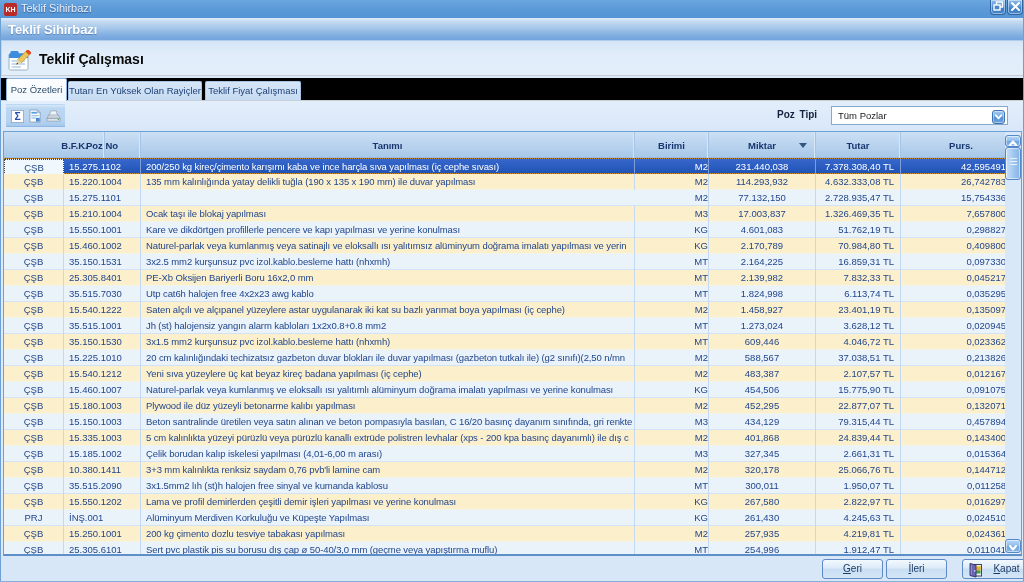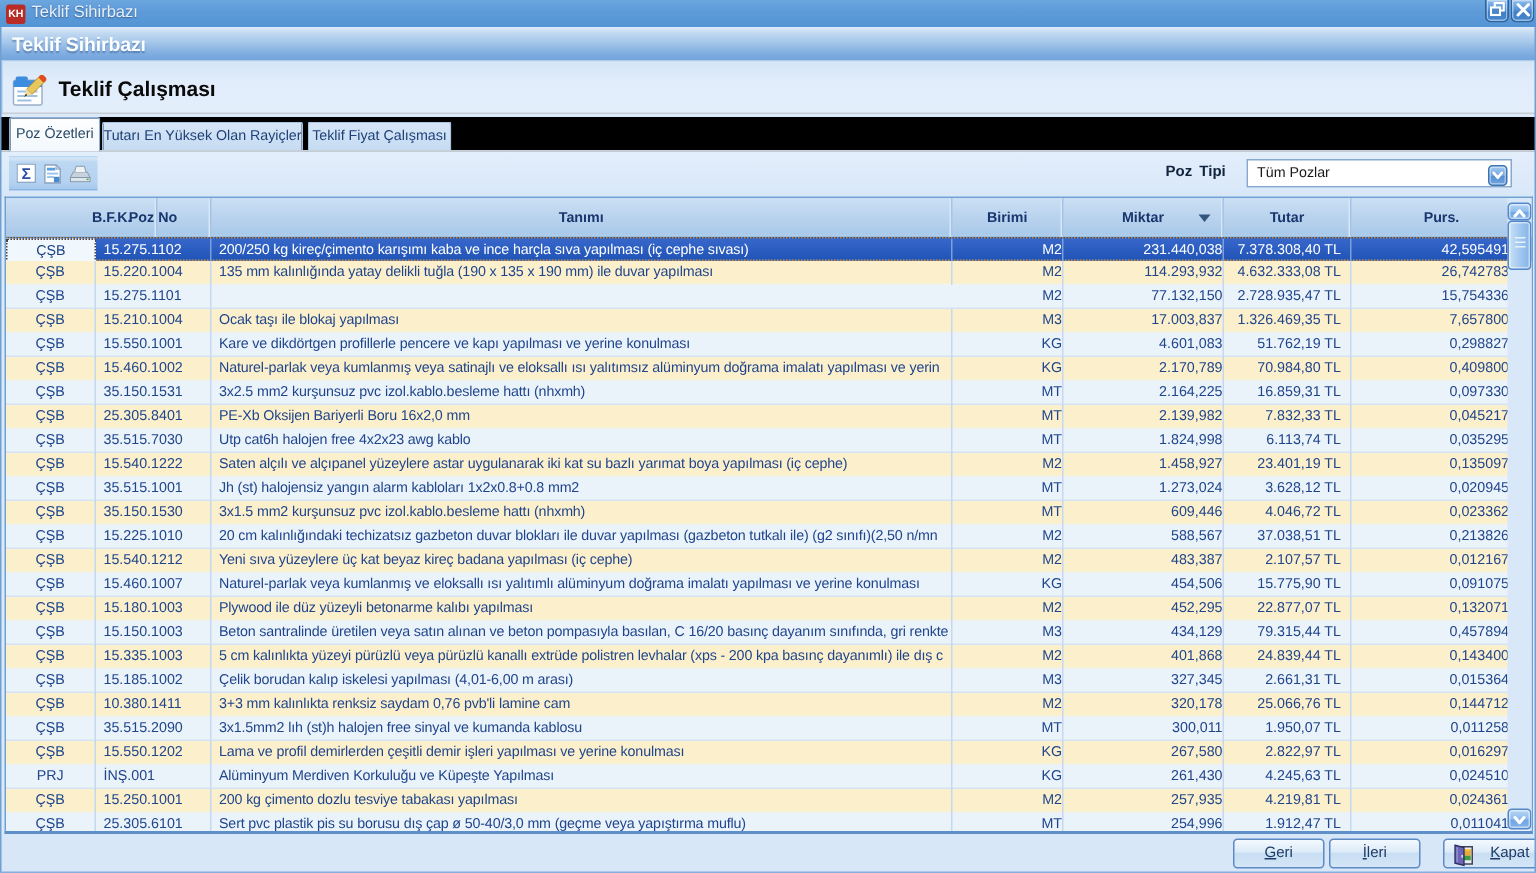--- a/index.html
+++ b/index.html
@@ -73,21 +73,21 @@
 .gbody { position:absolute; left:0; top:26px; width:1017px; height:396px; }
 .row { position:relative; width:1017px; height:16px; }
 .row.odd { background:#EAF2FA; box-shadow:inset 0 -1px 0 #D3E3F4; }
 .row.even { background:#FBEFCC; box-shadow:inset 0 -1px 0 #F2F3E9; }
 .row .c { position:absolute; top:0; height:16px; font-size:9.5px; color:#1F458C;
   line-height:15px; overflow:hidden; white-space:nowrap; border-right:1px solid #C4D9EF; }
 .c1 { left:0; width:60px; text-align:center; font-size:10px; }
 .c2 { left:60px; width:77px; padding-left:5px; font-size:11px; }
 .c3 { left:137px; width:494px; padding-left:5px; letter-spacing:-0.1px; }
 .c4 { left:631px; width:74px; text-align:right; font-size:10px; }
-.c5 { left:705px; width:107px; text-align:right; padding-right:0; font-size:11px; }
+.c5 { left:705px; width:107px; text-align:center; padding-right:0; font-size:11px; }
 .c6 { left:812px; width:85px; text-align:right; padding-right:6px; font-size:11px; }
 .c7 { left:897px; width:120px; text-align:right; padding-right:14px; font-size:11px; }
 .row.sel { background:linear-gradient(#3867CB, #2054B6); }
 .row.sel .c { color:#fff; border-right-color:#7C9EDC; }
 .row.sel { border-top:1px dotted #C98B2D; border-bottom:1px dotted #C98B2D; height:16px; }
 .row.sel .c1 { background:#F0F7FD; color:#1D4380; border:1px dotted #444; border-right:1px dotted #444; }
 .sortarrow { position:absolute; left:795px; top:11px; width:0; height:0;
   border-left:4px solid transparent; border-right:4px solid transparent; border-top:5px solid #33567E; }
 
 

